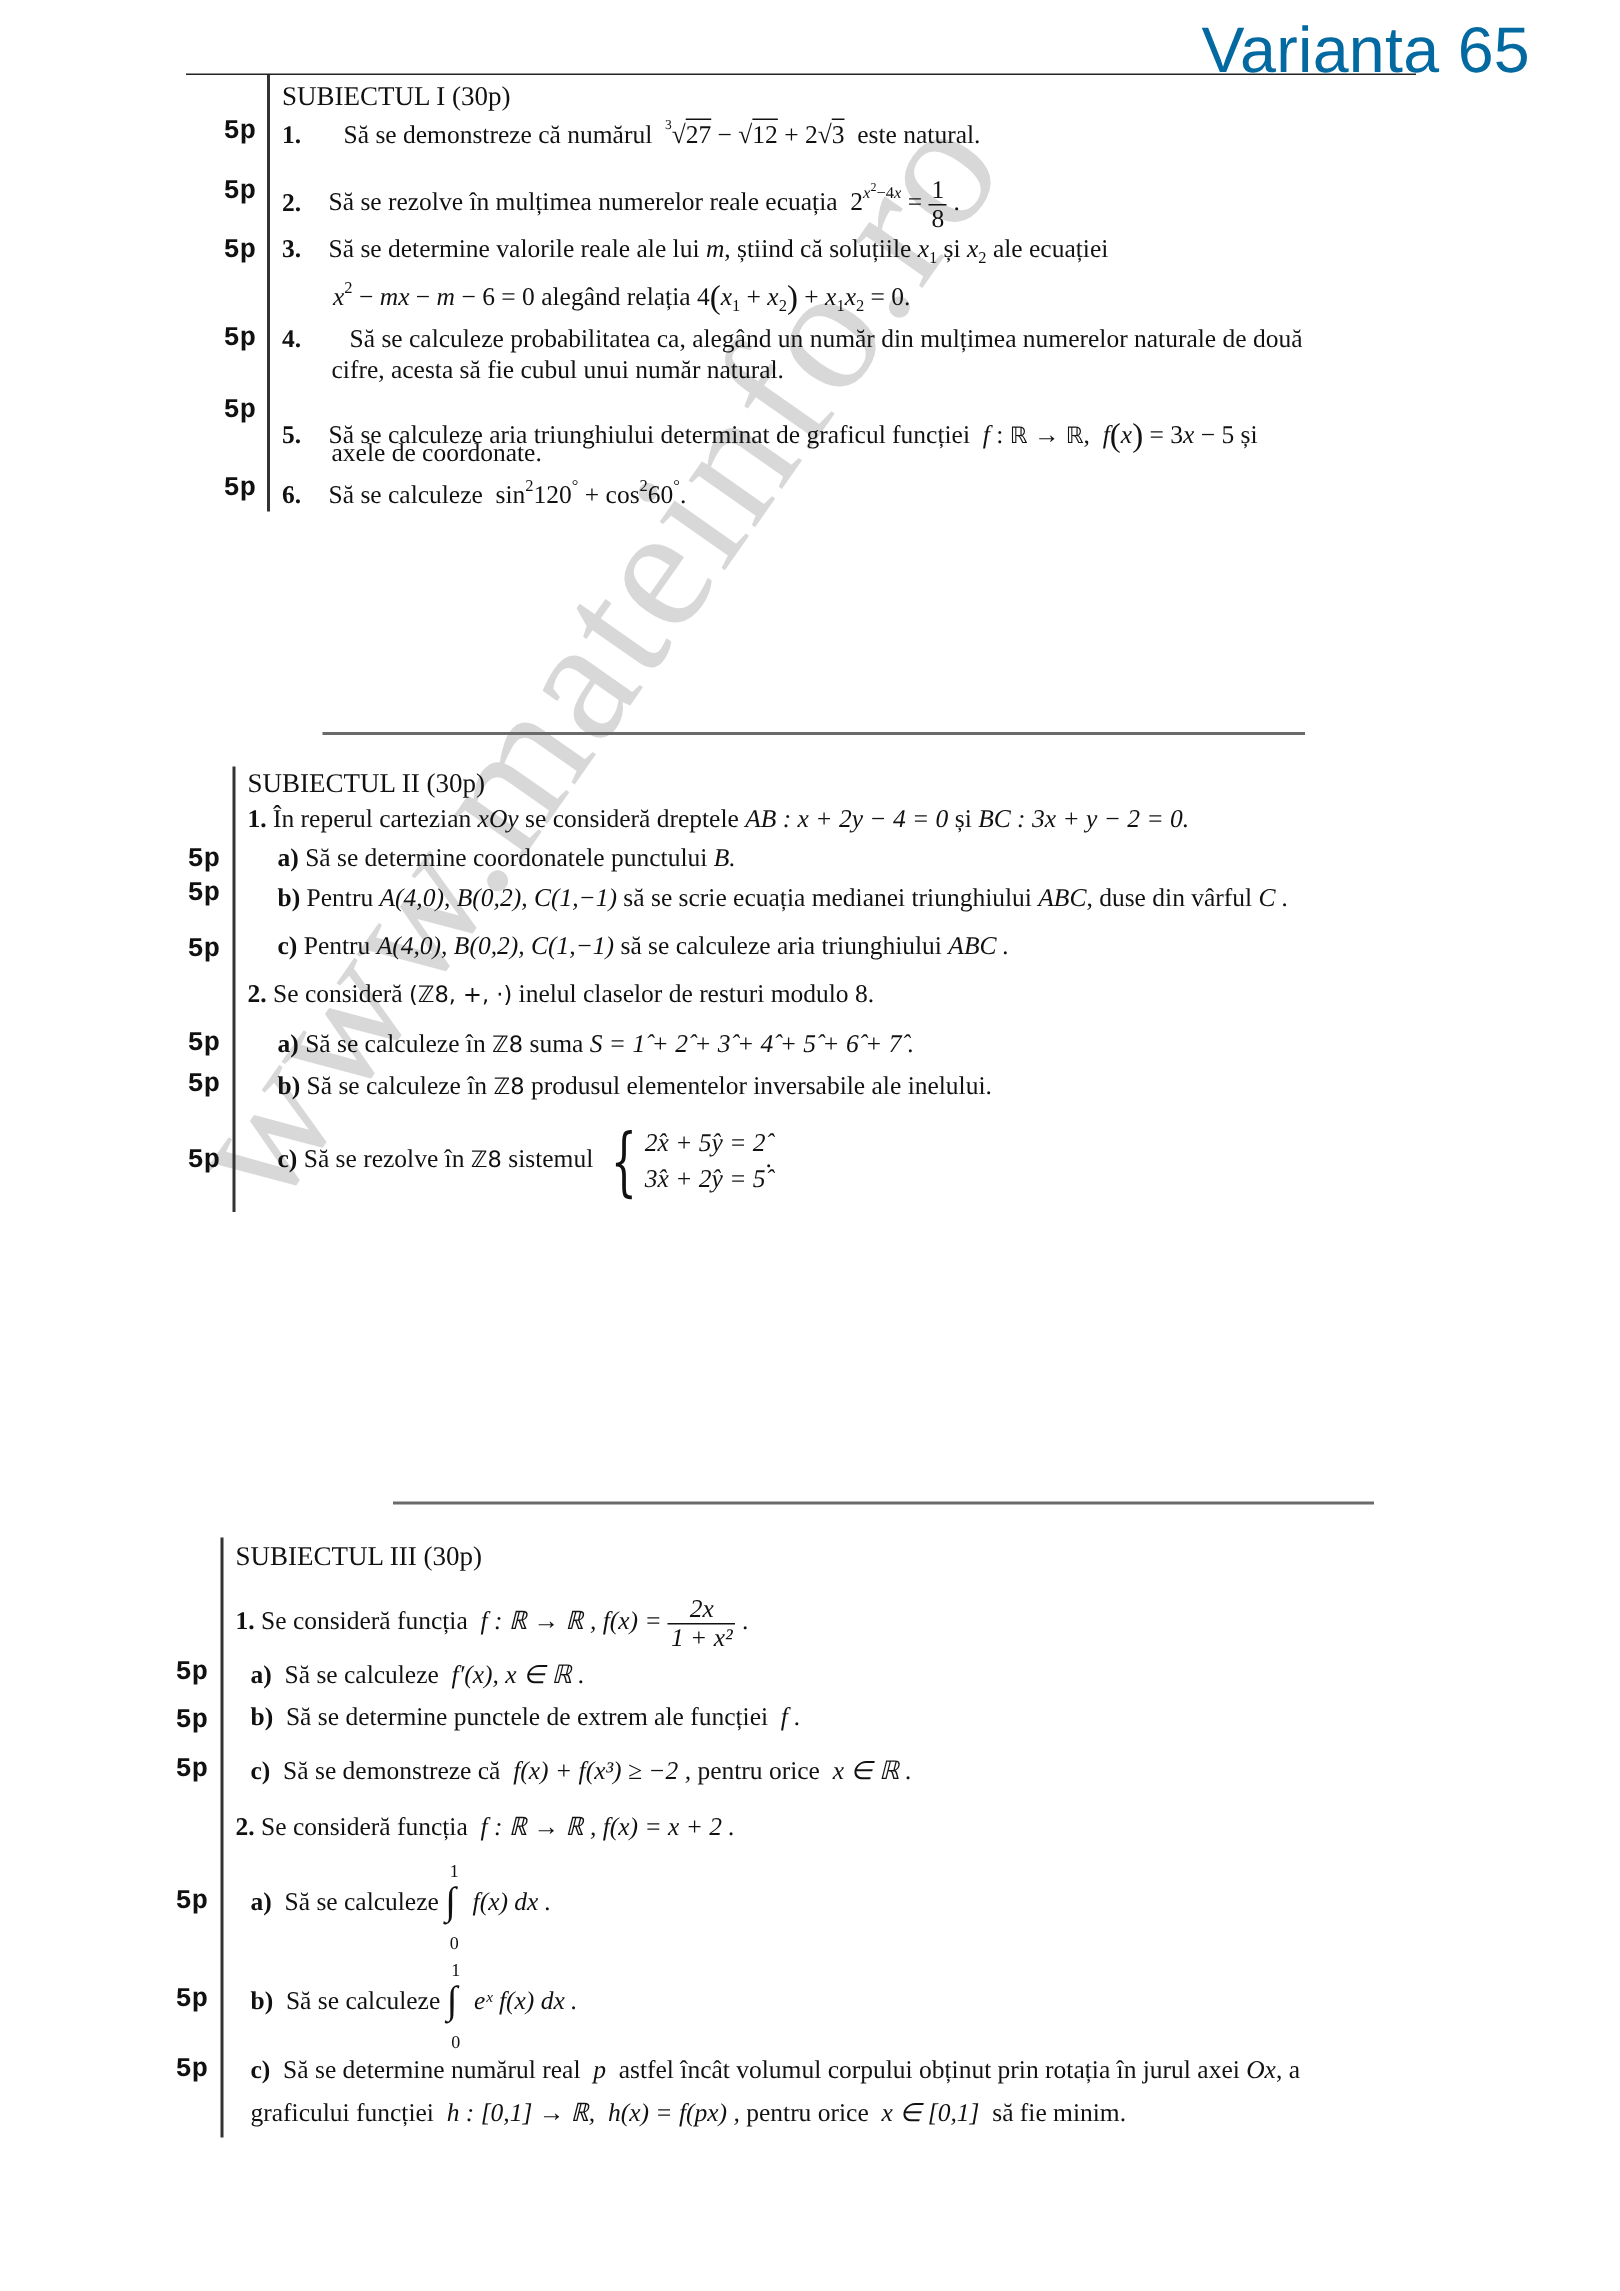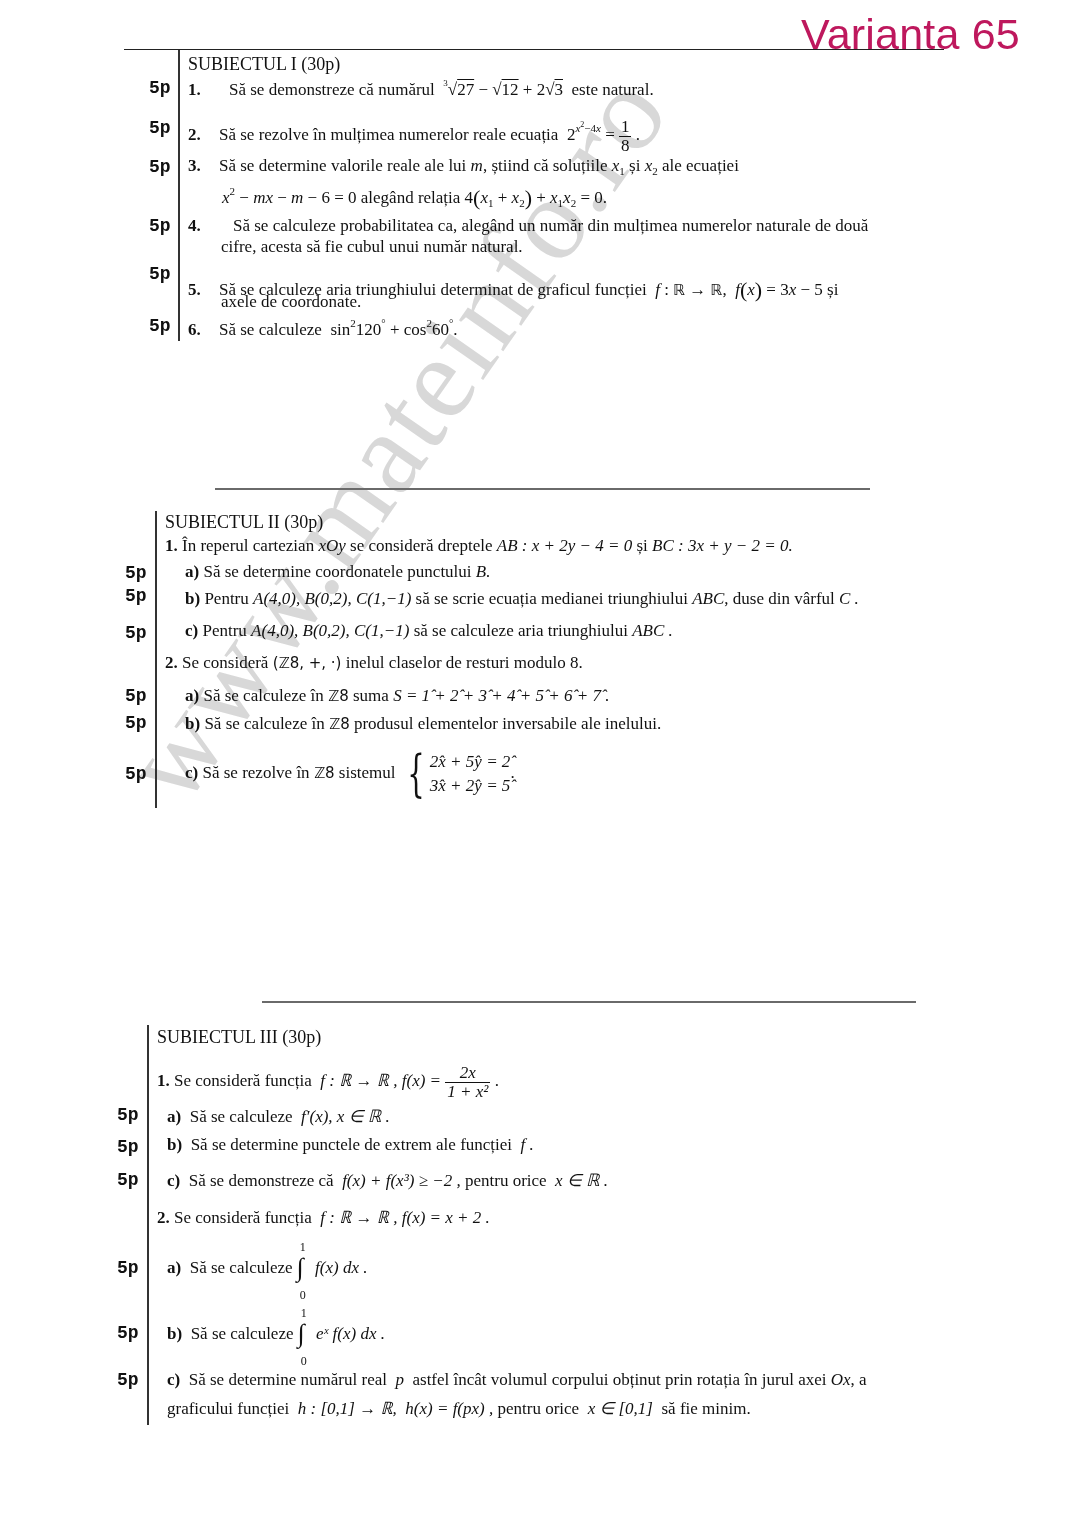--- a/index.html
+++ b/index.html
@@ -9,21 +9,21 @@
       font-family: "Liberation Serif", "DejaVu Serif", serif;
       color: #111111;
       font-size: 17px;
     }
     .hline { position: absolute; height: 1px; background: #222; }
     .hline.grey { background: #6a6a6a; height: 2px; }
     .vline { position: absolute; width: 1.6px; background: #333; }
     .title {
       position: absolute; right: 60px; top: 10px;
       font-family: "Liberation Sans", "DejaVu Sans", sans-serif;
-      font-size: 43px; color: #be185d; letter-spacing: 0.2px;
+      font-size: 43px; color: #0369a1; letter-spacing: 0.2px;
     }
     .pts {
       position: absolute; font-weight: bold; font-size: 18px;
       font-family: Liberation Mono, monospace;
     }
     .heading {
       position: absolute; font-weight: normal; font-size: 18px;
     }
     .line {
       position: absolute; white-space: nowrap; font-size: 17px; line-height: 20px;

